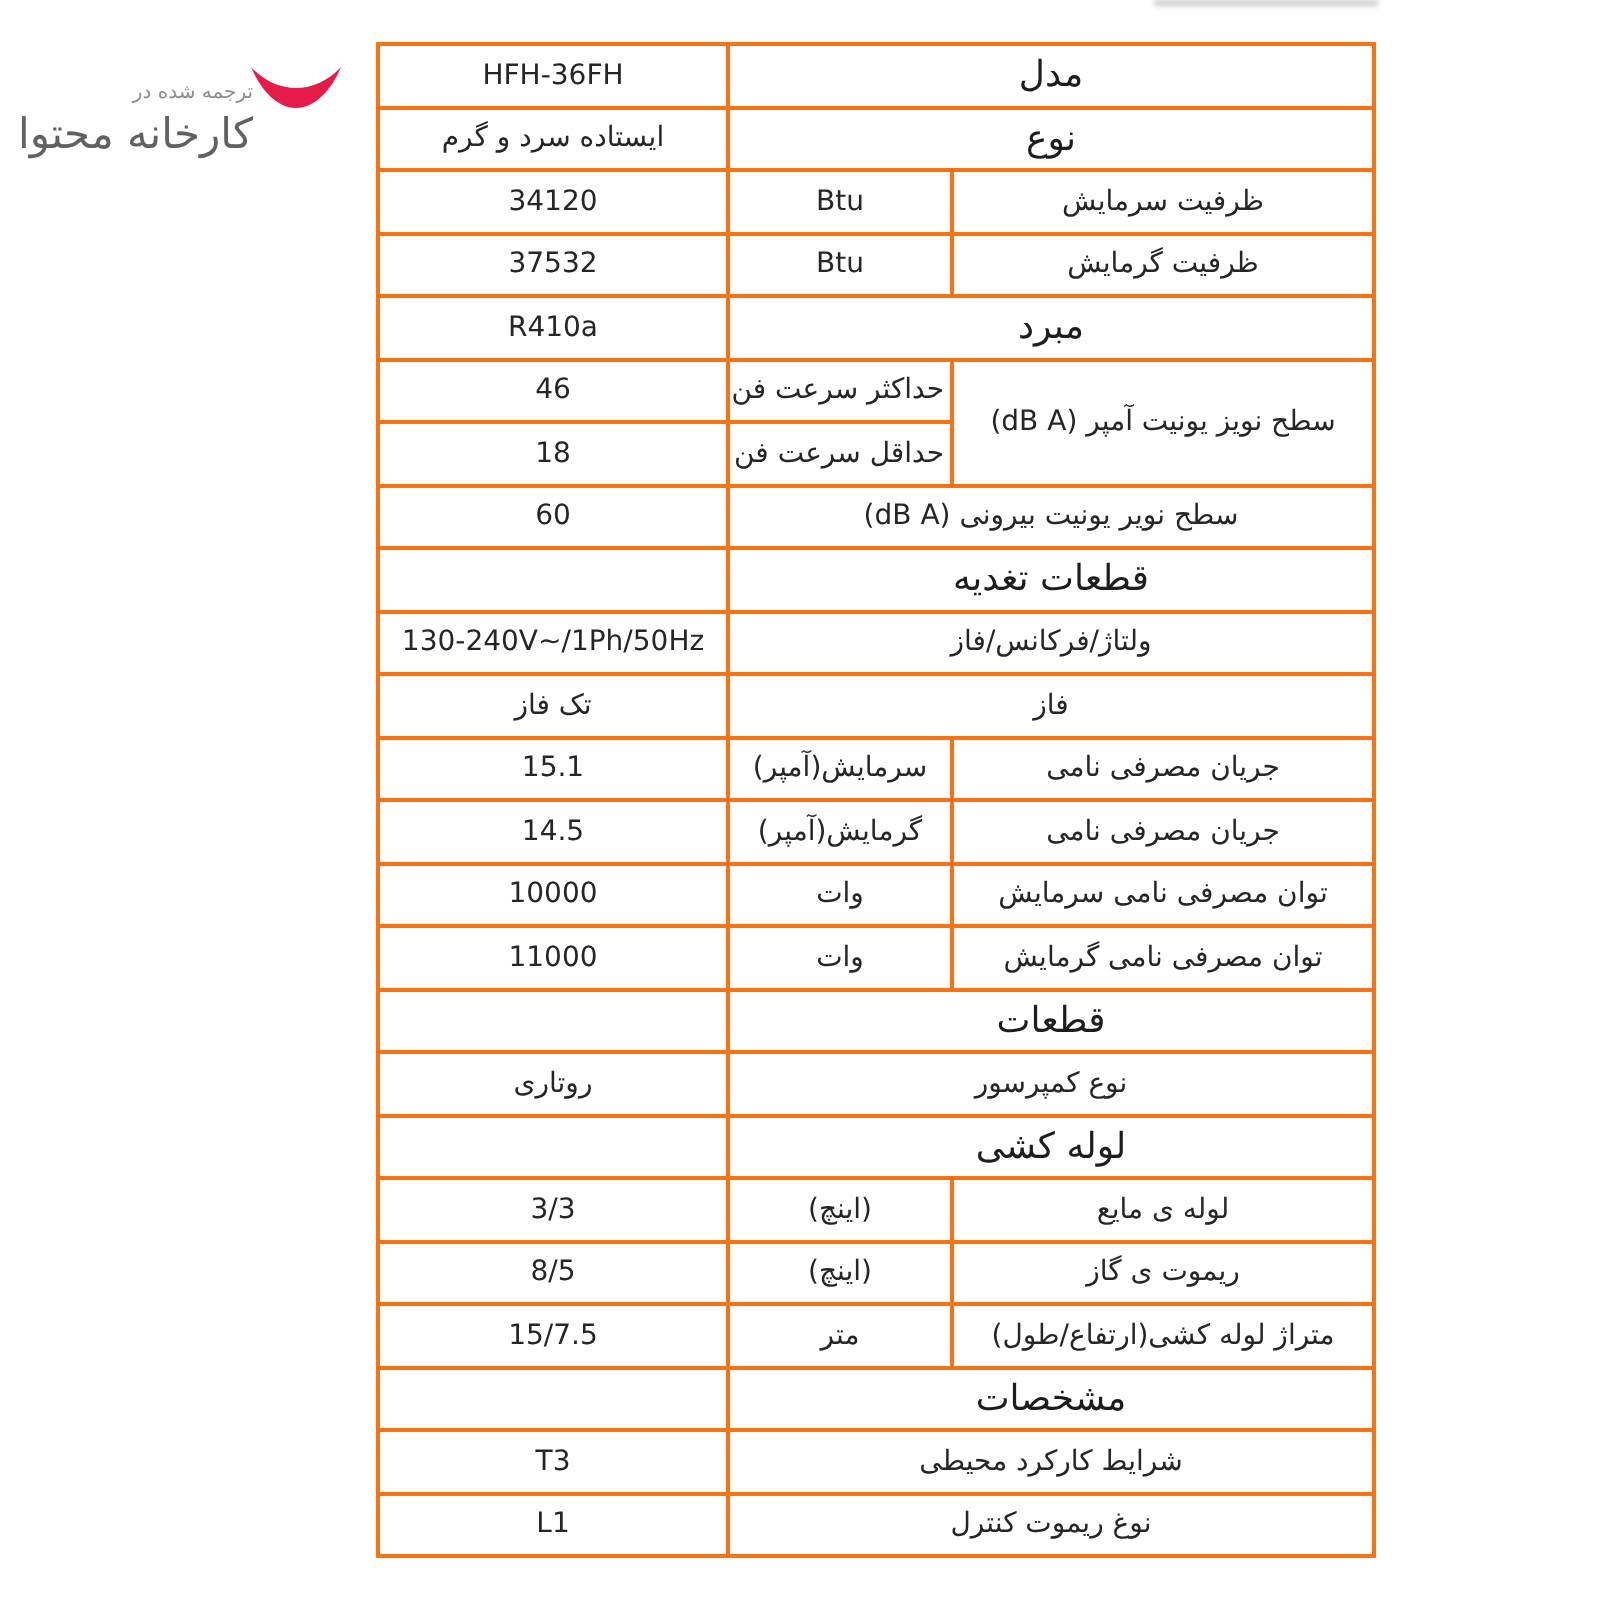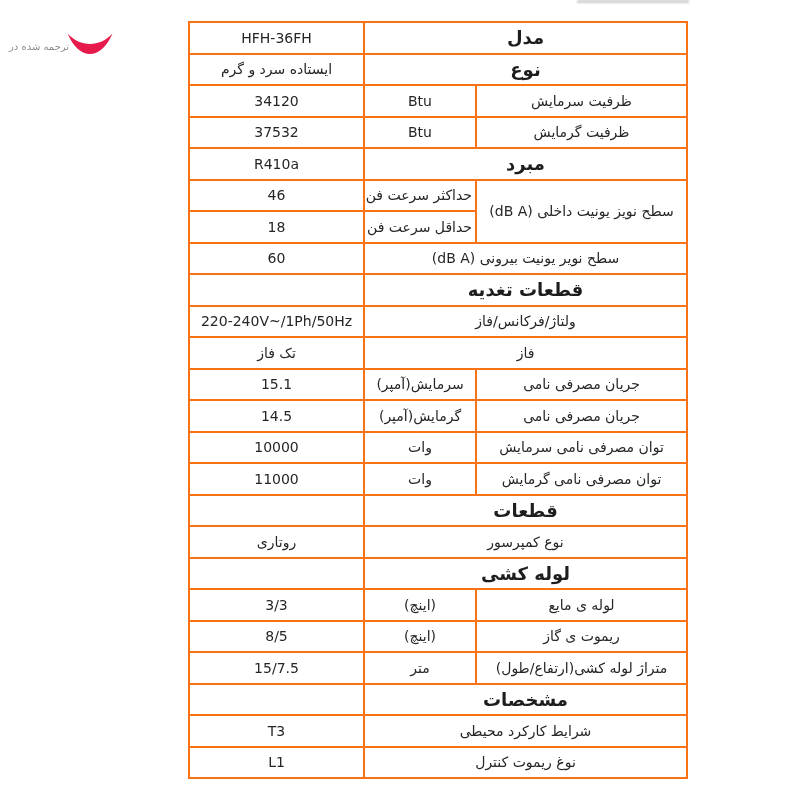--- a/index.html
+++ b/index.html
@@ -81,35 +81,36 @@
     height: 29.5px;
     text-align: center;
     vertical-align: middle;
     font-size: 14px;
     color: #262626;
     padding: 0 3px;
     white-space: nowrap;
     overflow: hidden;
   }
   .spec-table td.section {
-    font-weight: 700;
+    font-weight: 400;
     font-size: 18px;
     color: #1d1d1d;
   }
 </style>
 </head>
 <body>
 
 <div class="canvas">
 
   <div class="top-artifact"></div>
 
   <div class="logo">
     <div class="logo-text-block">
       <div class="logo-tagline">ترجمه شده در</div>
+      <div class="logo-title">کارخانه محتوا</div>
     </div>
     <svg class="logo-smile" viewBox="0 0 48 24" aria-hidden="true">
       <path d="M1.5,2.5 C7,15.5 15.5,23 24,23 C32.5,23 41,15.5 46.5,2.5 C40,9.5 32,13 24,13 C16,13 8,9.5 1.5,2.5 Z" fill="#e61a4b"></path>
     </svg>
   </div>
 
   <table class="spec-table" dir="rtl">
     <colgroup>
       <col class="col-label">
       <col class="col-unit">
@@ -132,39 +133,39 @@
         <tr>
           <td>ظرفیت گرمایش</td>
           <td dir="ltr">Btu</td>
           <td dir="ltr">37532</td>
         </tr>
         <tr>
           <td colspan="2" class="section">مبرد</td>
           <td dir="ltr">R410a</td>
         </tr>
         <tr>
-          <td rowspan="2">سطح نویز یونیت داخلی (dB A)</td>
+          <td rowspan="2">سطح نویز یونیت آمپر (dB A)</td>
           <td>حداکثر سرعت فن</td>
           <td dir="ltr">46</td>
         </tr>
         <tr>
           <td>حداقل سرعت فن</td>
           <td dir="ltr">18</td>
         </tr>
         <tr>
           <td colspan="2">سطح نویر یونیت بیرونی (dB A)</td>
           <td dir="ltr">60</td>
         </tr>
         <tr>
           <td colspan="2" class="section">قطعات تغدیه</td>
           <td></td>
         </tr>
         <tr>
           <td colspan="2">ولتاژ/فرکانس/فاز</td>
-          <td dir="ltr">220-240V~/1Ph/50Hz</td>
+          <td dir="ltr">130-240V~/1Ph/50Hz</td>
         </tr>
         <tr>
           <td colspan="2">فاز</td>
           <td>تک فاز</td>
         </tr>
         <tr>
           <td>جریان مصرفی نامی</td>
           <td>سرمایش(آمپر)</td>
           <td dir="ltr">15.1</td>
         </tr>

